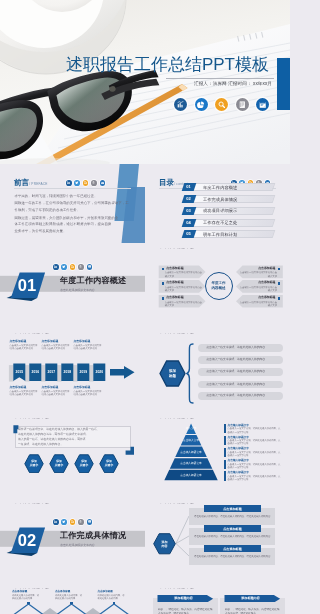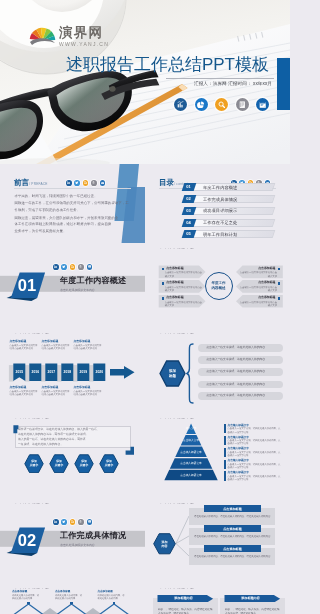--- a/index.html
+++ b/index.html
@@ -205,38 +205,20 @@
 
   <path d="M56 92.5 C67 87 90 84 113 85.6 C129 86.7 139 94 139 106 C139 123 122 139 100 141 C75 143.3 59 129.5 56 109 Z" fill="url(#frameG)"></path>
   <path d="M64 98.5 C74 93.5 93 90.8 111 91.8 C124 92.5 131.5 98 131.5 107 C131.5 120 118 131.8 101.5 133.3 C81 135.1 67 122.5 64 109 Z" fill="url(#lensG)"></path>
 
   <path d="M117 101 C131 97 149 95 166 96 L167.5 104 C150 101 133 103.5 119.5 111 Z" fill="url(#frameG)"></path>
   <path d="M108 107 C128 102.5 148 102.5 165 105 L166.5 112 C149 109 128 109.5 110 114 Z" fill="#2b2b2e"></path>
   <ellipse cx="120" cy="105" rx="3.2" ry="2.8" fill="#55554f"></ellipse>
  </g>
  <ellipse cx="52" cy="163" rx="58" ry="5" fill="#e6e5e3" opacity="0.4"></ellipse>
 </svg>
-<div class="wm">
-<svg class="wm-logo" viewBox="0 0 54 46">
- <g transform="translate(27,31)">
-  <path d="M0 0 L-25.5 -3 A25.7 25.7 0 0 1 -21 -15 Z" fill="#cf2d3b"></path>
-  <path d="M0 0 L-21 -15 A25.7 25.7 0 0 1 -12.5 -22 Z" fill="#e8761c"></path>
-  <path d="M0 0 L-12.5 -22 A25.7 25.7 0 0 1 -3 -25.4 Z" fill="#efa820"></path>
-  <path d="M0 0 L-3 -25.4 A25.7 25.7 0 0 1 8 -24 Z" fill="#f0c51f"></path>
-  <path d="M0 0 L8 -24 A25.7 25.7 0 0 1 17.5 -18.5 Z" fill="#8cc63e"></path>
-  <path d="M0 0 L17.5 -18.5 A25.7 25.7 0 0 1 23.5 -9.5 Z" fill="#2eae6f"></path>
-  <path d="M0 0 L23.5 -9.5 A25.7 25.7 0 0 1 25.5 -1 Z" fill="#18a2a6"></path>
- </g>
- <path d="M2 34 C14 24 40 24 52 36 C40 30 16 30 6 40 Z" fill="#7b7b7f"></path>
-</svg>
-<span class="wm-text">
- <span class="wm-name">演界网</span>
- <span class="wm-url">WWW.YANJ.CN</span>
-</span>
-</div>
 <div class="hero-blue"></div>
 <div class="hero-title">述职报告工作总结PPT模板</div>
 <div class="hero-rule"></div>
 <div class="hero-meta">汇报人：演界网  汇报时间： xx年xx月</div>
 <div class="hero-icons">
 <span class="hero-ic" style="background:#1d5b96">
           <svg width="7.2" height="7.2" viewBox="0 0 12 12">
             <path d="M1 2.8 L4 1.1 L6.7 2.7 L10.9 0.3" stroke="#fff" stroke-width=".95" fill="none"></path>
             <rect x="1.2" y="5.4" width="1.9" height="5.3" fill="#fff"></rect>
             <rect x="4.3" y="3.5" width="1.9" height="7.2" fill="#fff"></rect>

